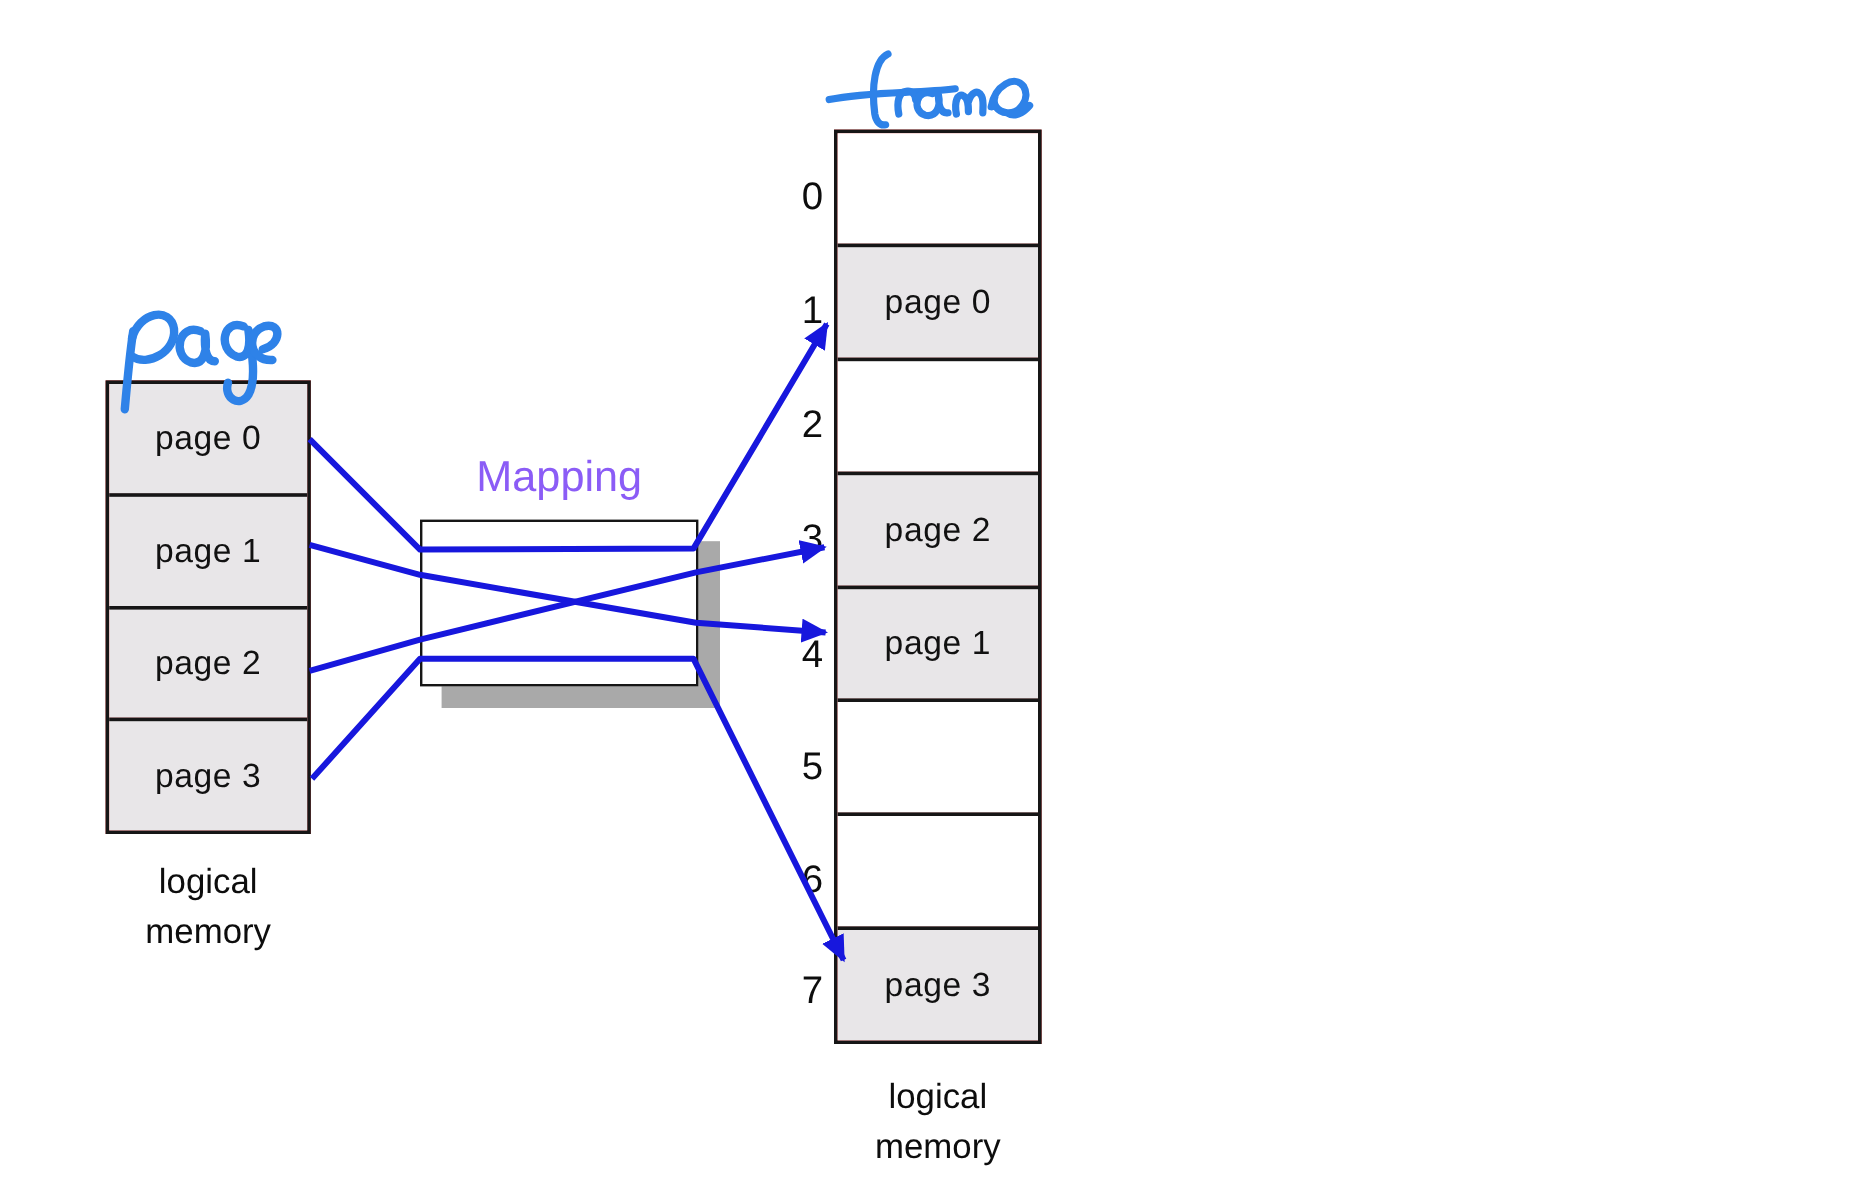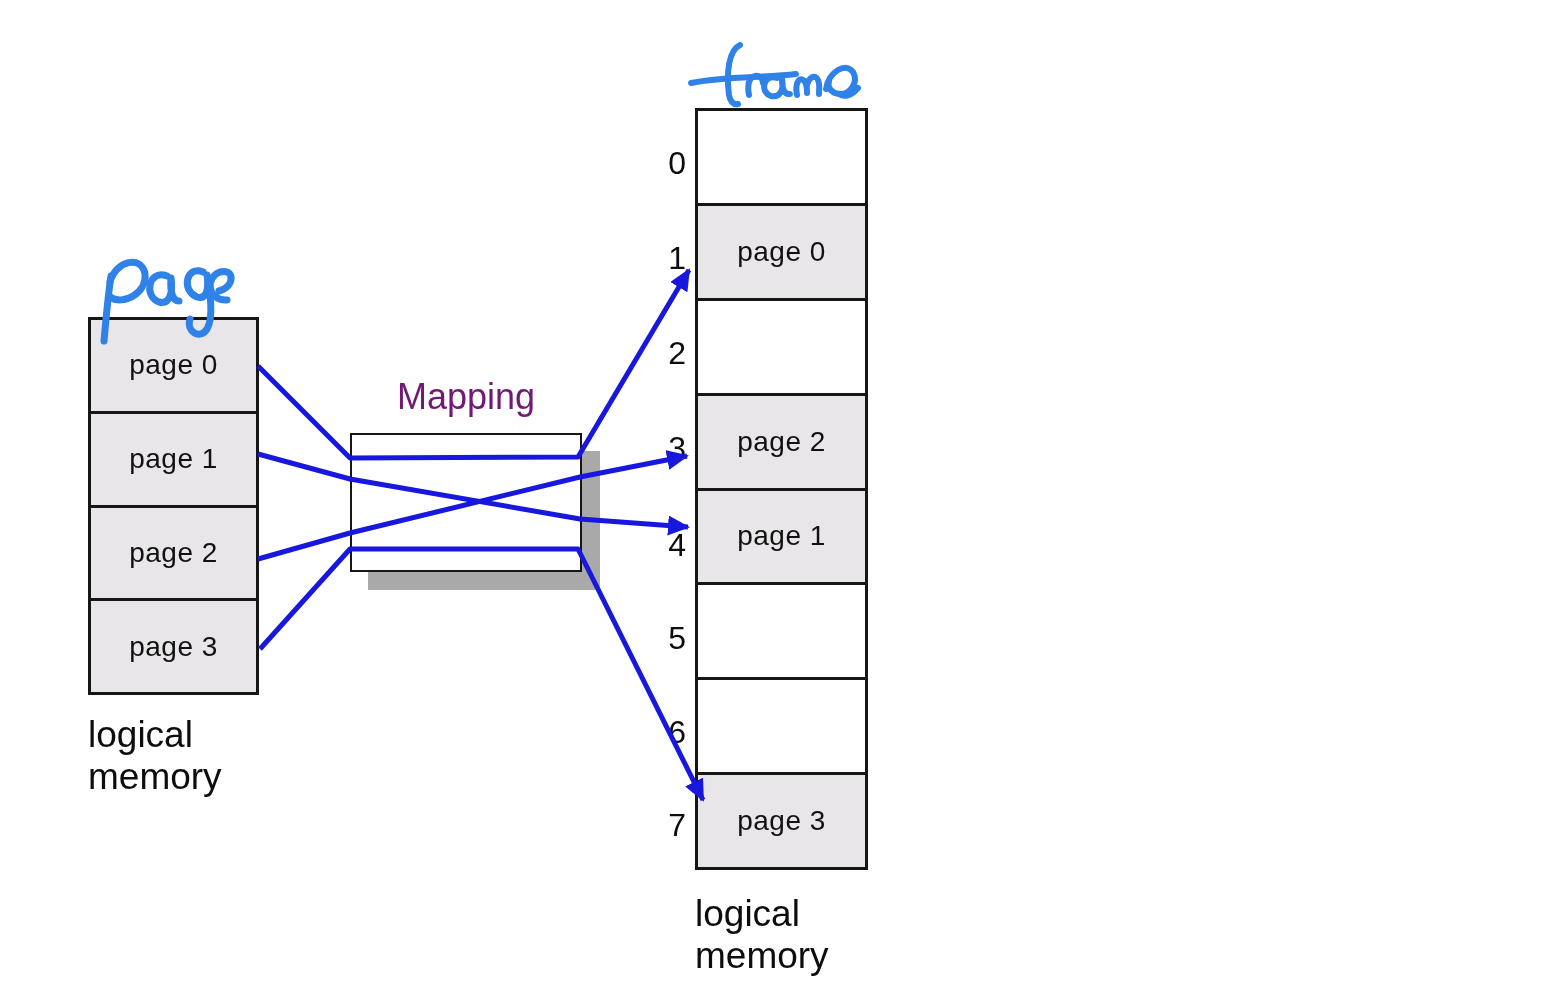--- a/index.html
+++ b/index.html
@@ -14,29 +14,29 @@
   .mem-cell{flex:1;display:flex;align-items:center;justify-content:center;
     font-size:28px;letter-spacing:0.5px;background:#ffffff;}
   .mem-cell + .mem-cell{border-top:3px solid #161616;}
   .mem-cell.filled{background:#e8e6e8;}
   #logical-column{left:88px;top:317px;width:171px;height:378px;}
   #physical-column{left:695px;top:108px;width:173px;height:762px;}
   
   .frame-num{position:absolute;left:630px;width:56px;text-align:right;
     font-size:32px;line-height:36px;color:#0d0d0d;}
   
-  .col-caption{position:absolute;text-align:left;font-size:37px;line-height:42px;color:#0d0d0d;}
+  .col-caption{position:absolute;text-align:center;font-size:29px;line-height:42px;color:#0d0d0d;}
   #logical-caption{left:88px;top:714px;width:171px;}
   #physical-caption{left:695px;top:893px;width:173px;}
   
   #mapping-shadow{position:absolute;left:368px;top:451px;width:232px;height:139px;background:#a9a9a9;}
   #mapping-box{position:absolute;left:350px;top:433px;width:232px;height:139px;
     background:#ffffff;border:2px solid #161616;box-sizing:border-box;}
   #mapping-title{position:absolute;left:350px;top:376px;width:232px;text-align:center;
-    font-size:36px;color:#701a75;}
+    font-size:36px;color:#8b5cf6;}
   
   #overlay{position:absolute;left:0;top:0;width:1562px;height:1000px;pointer-events:none;}
   .map-arrow{fill:none;stroke:#1717dd;stroke-width:5;stroke-linejoin:round;}
   .marker-stroke{fill:none;stroke:#2e82e8;stroke-width:7;stroke-linecap:round;stroke-linejoin:round;}
   .marker-stroke.thin{stroke-width:6;}
 </style>
 </head>
 <body>
 
 <div id="stage">

